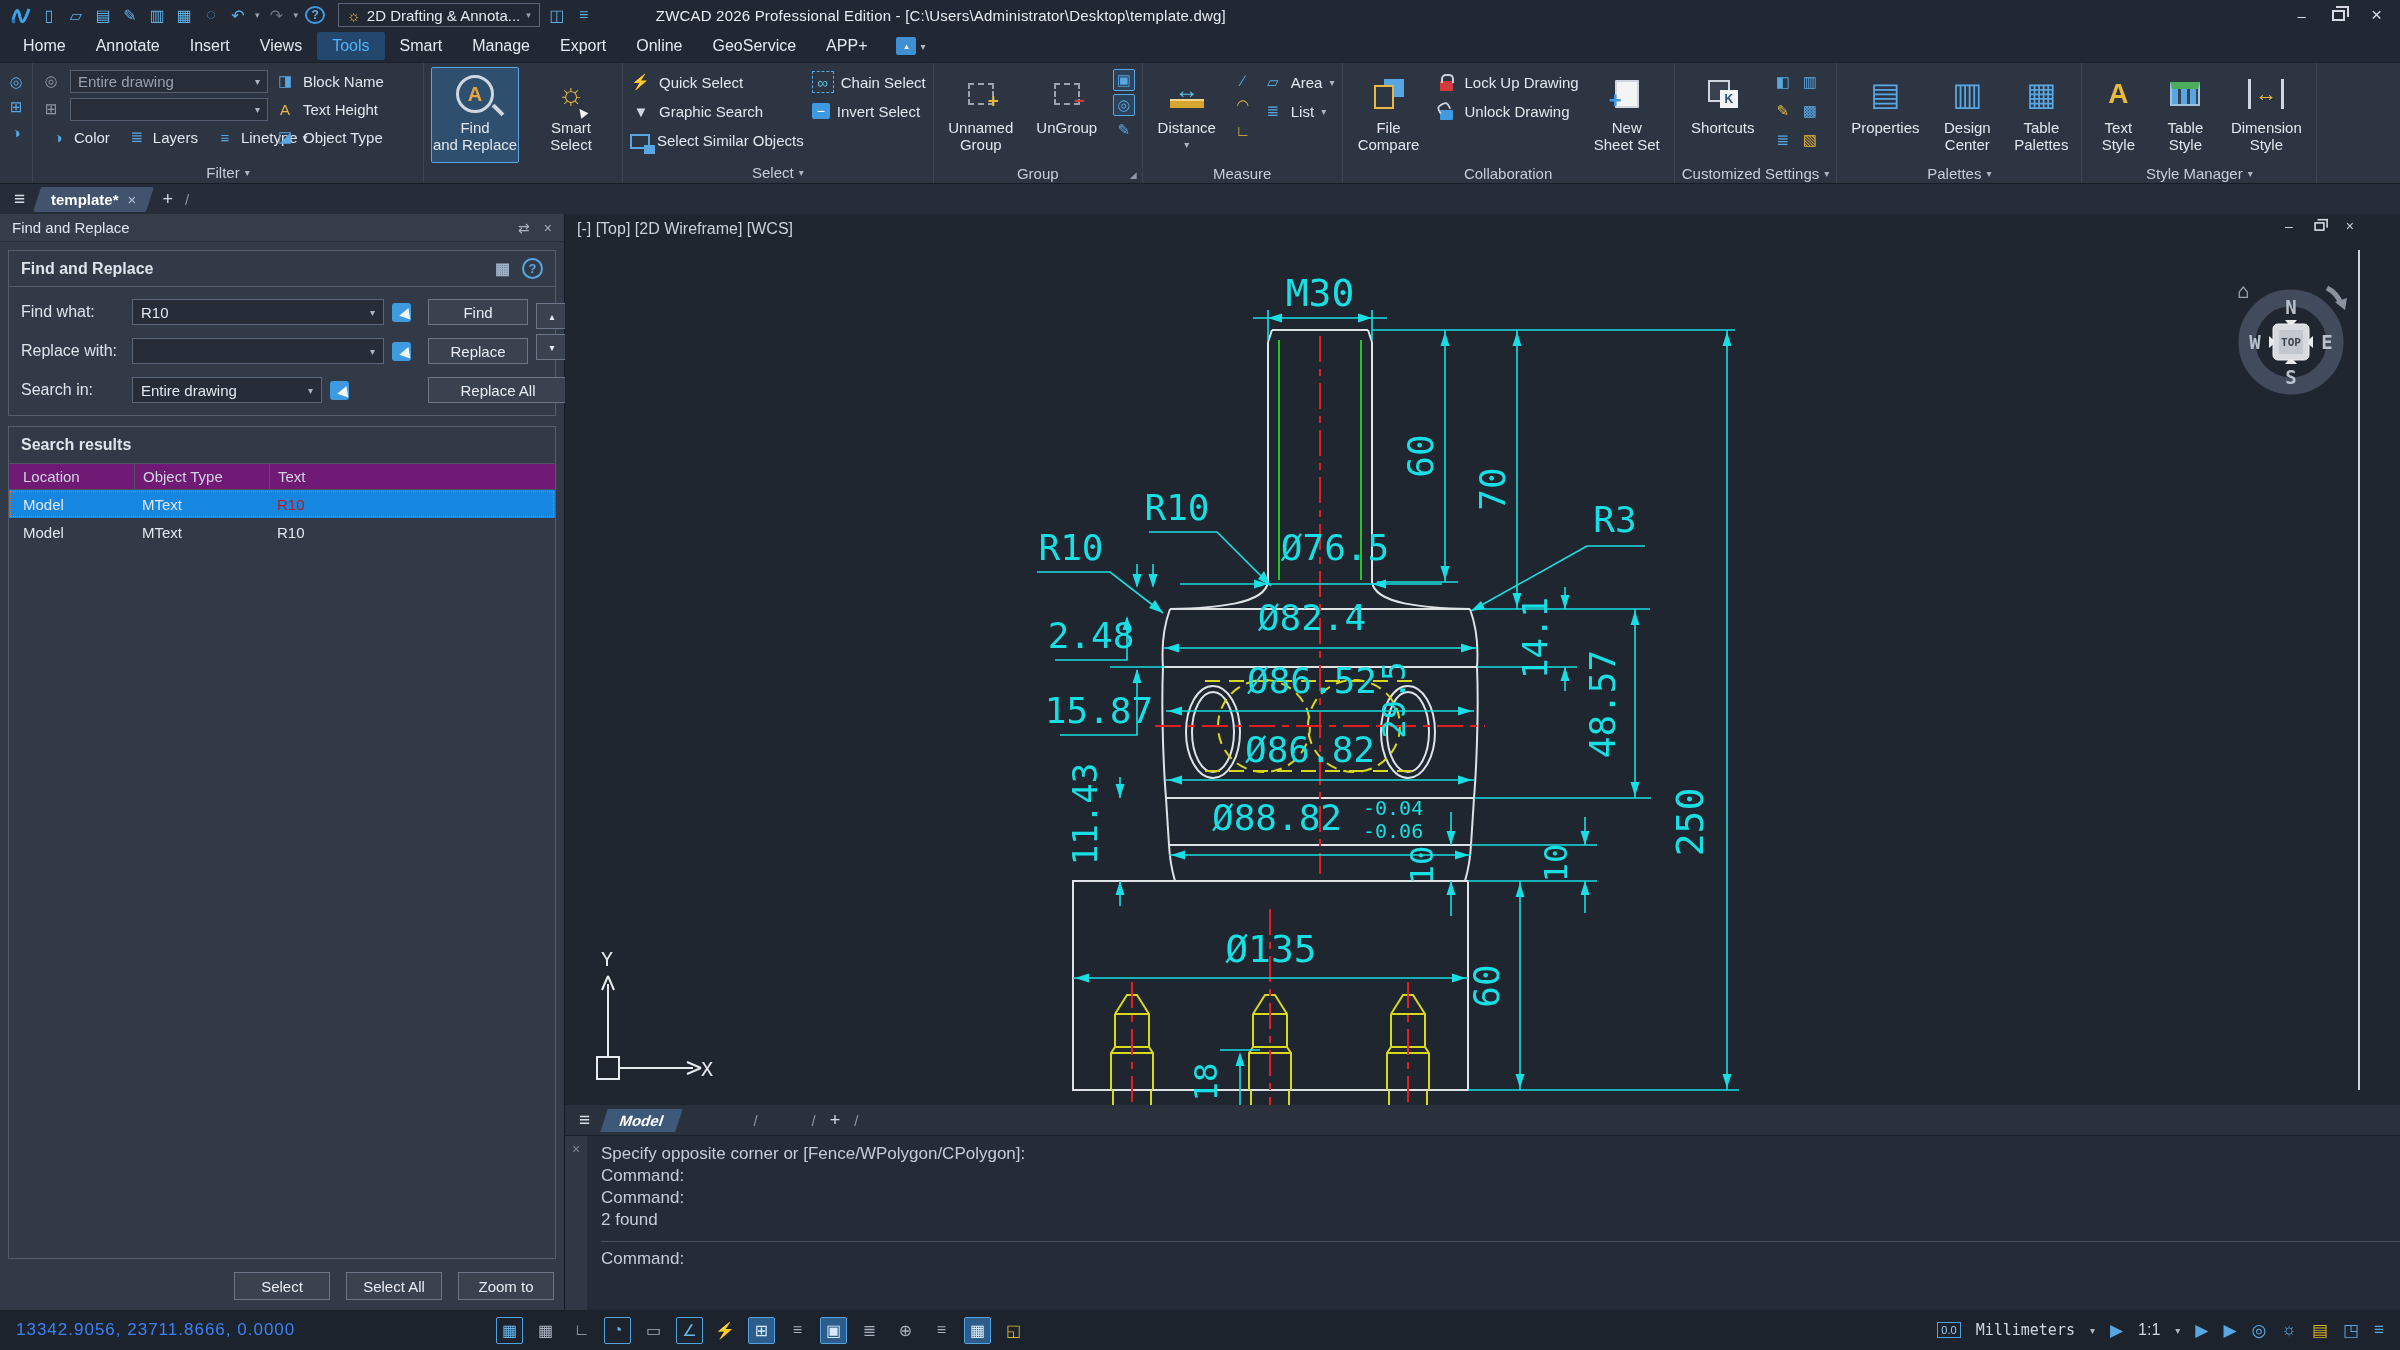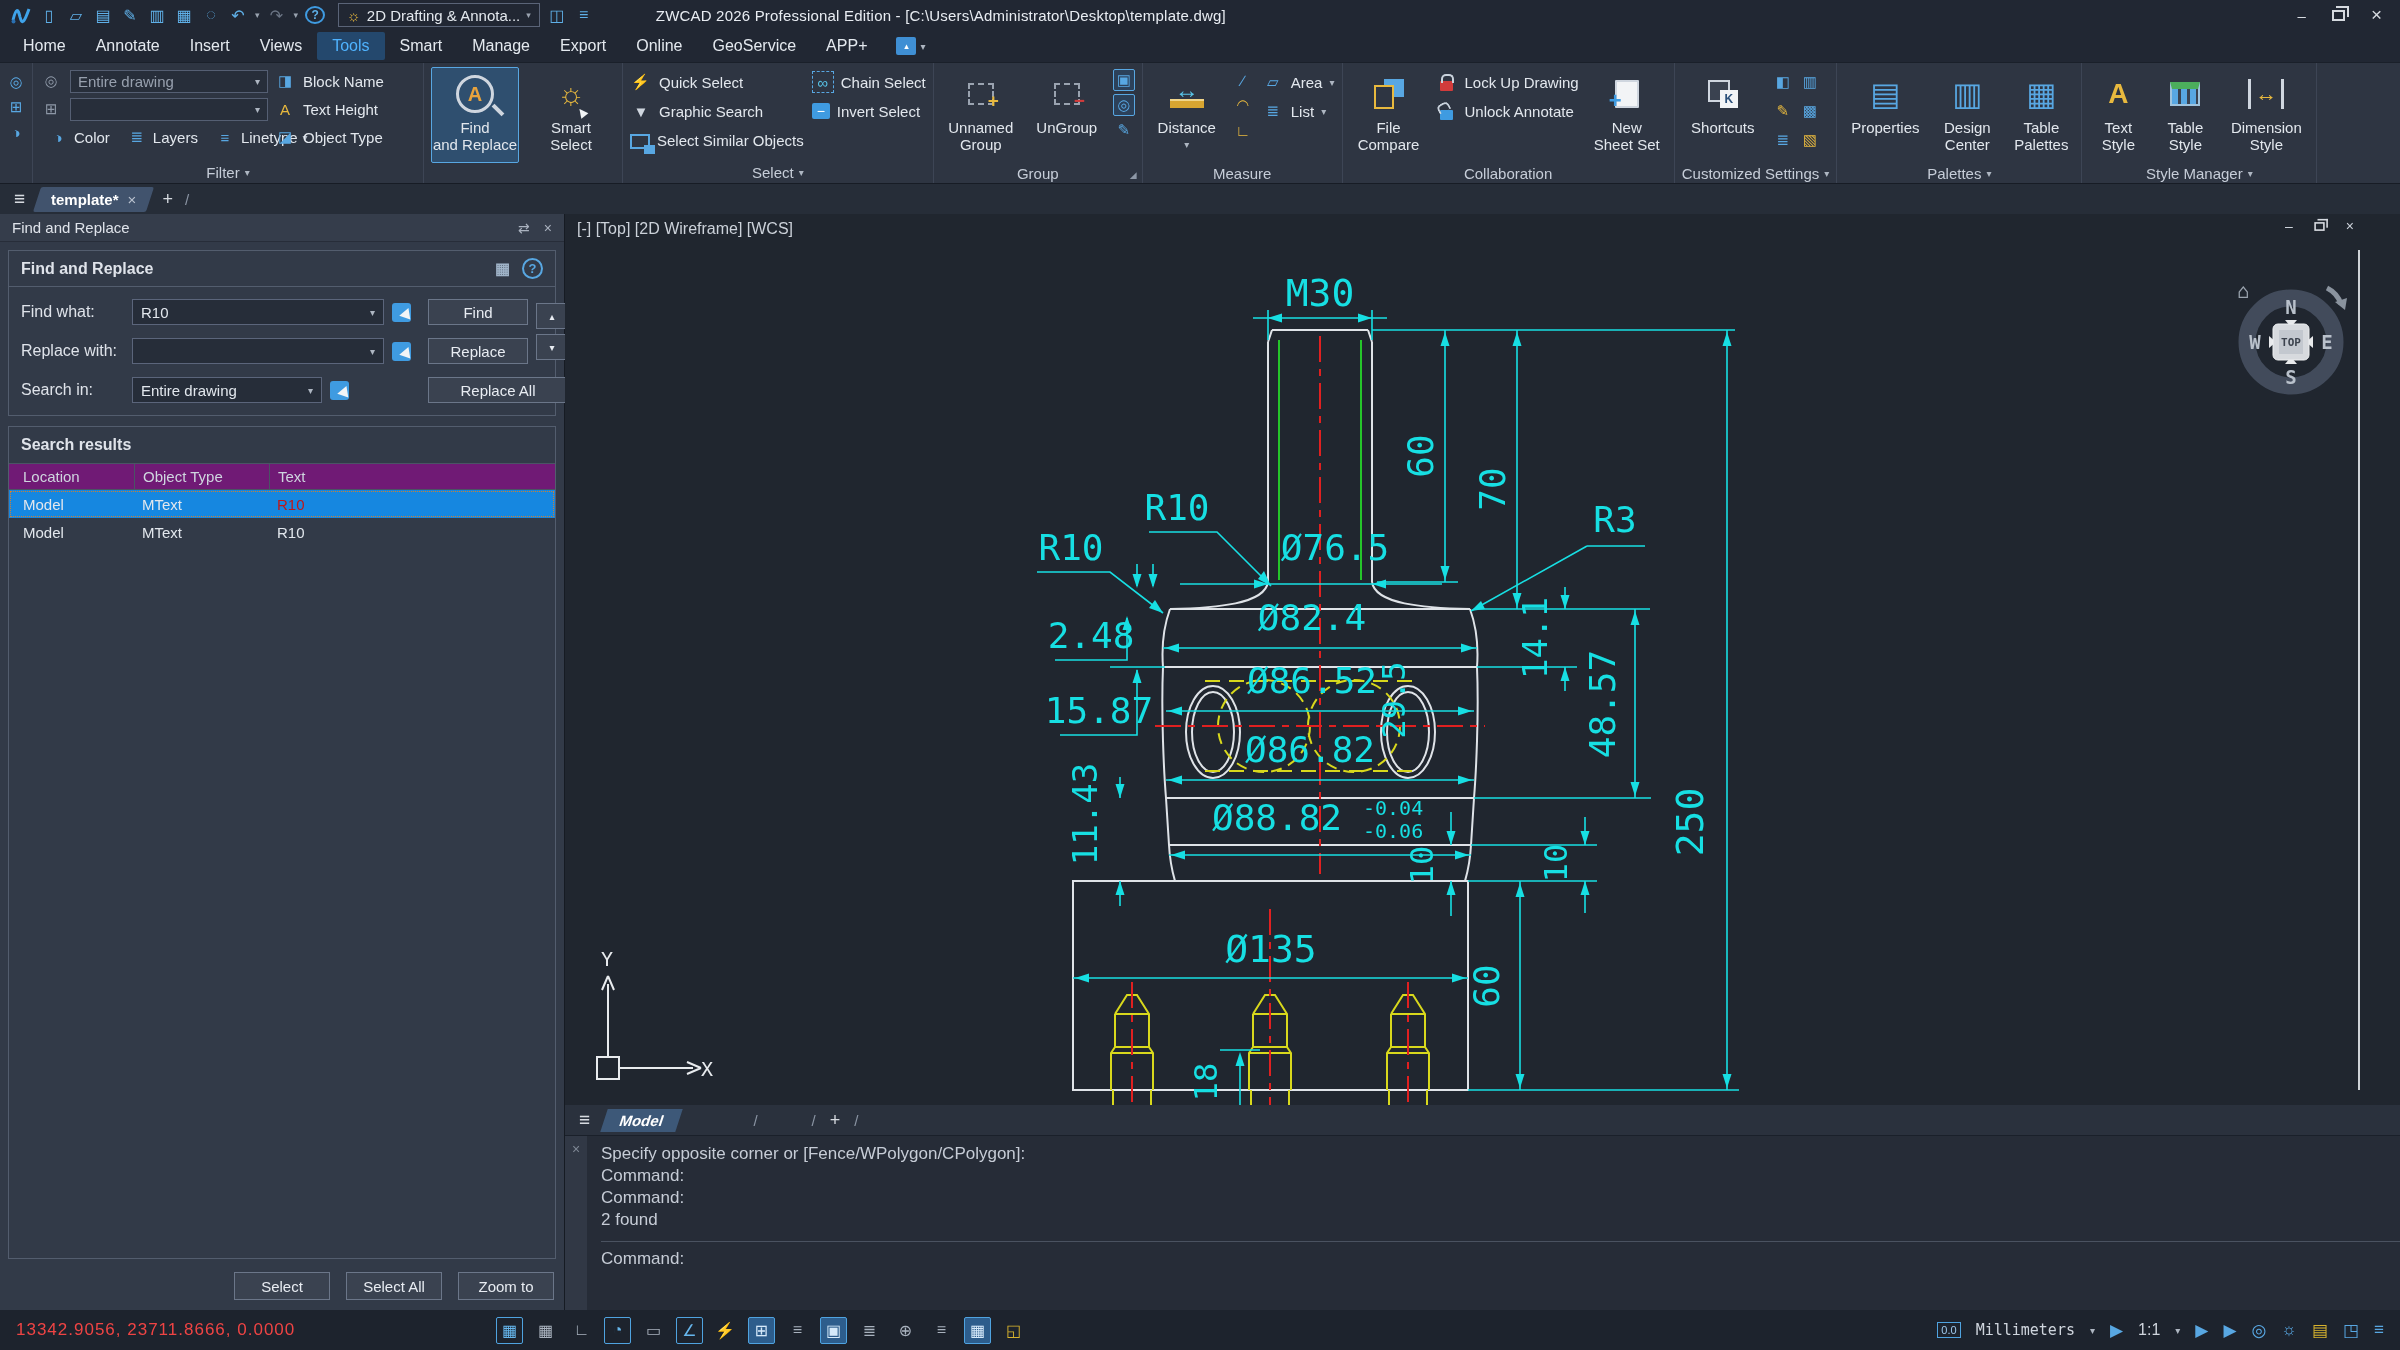--- a/index.html
+++ b/index.html
@@ -128,21 +128,21 @@
   
   .modelbar{height:30px;background:#2a313d;display:flex;align-items:center;gap:14px;padding-left:14px;font-size:15px}
   .mtab{background:#3d5878;transform:skewX(-18deg);padding:3px 16px}
   .mtab .in{transform:skewX(18deg);color:#fff;font-weight:bold}
   .cmd{height:175px;background:#262c37;display:flex;border-top:1px solid #1a202a}
   .gutter{width:22px;background:#313845;color:#7e8794;font-size:14px;text-align:center;padding-top:5px}
   .clines{flex:1;padding:7px 0 0 14px;font-family:"DejaVu Sans Mono",monospace;font-size:17px;color:#c6ccd6;line-height:22px}
   .chr{border:none;border-top:1px solid #4a5260;margin:10px 0 6px}
   
   .statusbar{height:40px;background:#1d232d;display:flex;align-items:center;padding:0 16px;font-size:16px;color:#bac1cb}
-  .coords{width:360px;font-size:17px;letter-spacing:1px;color:#ef4444}
+  .coords{width:360px;font-size:17px;letter-spacing:1px;color:#3b82f6}
   .sics{display:flex;gap:9px;margin-left:120px}
   .sic{width:27px;height:27px;display:flex;align-items:center;justify-content:center;font-size:16px;color:#a9b2be;border:1px solid transparent;border-radius:2px}
   .sic.on{border-color:#4fa3e0;color:#66b6ec}
   .sic.onf{border-color:#4fa3e0;background:#2d5d8c;color:#d5e9fa}
   .sic.ylw{color:#d8b32e}
   .sright{margin-left:auto;display:flex;align-items:center;gap:15px;color:#cfd5dd}
   .mmbox{border:1px solid #4fa3e0;color:#9fc9ec;font-size:11px;padding:1px 3px}
   .bglyph{color:#58a7e2;font-size:17px}
   .yglyph{color:#d8b32e;font-size:17px}
   
@@ -405,21 +405,21 @@
         <div class="srow">
             <span class="mico">
               <span class="i-lockbody lk"></span>
             </span>
             <span>Lock Up Drawing</span>
           </div>
         <div class="srow">
             <span class="mico">
               <span class="i-lockbody ulk"></span>
             </span>
-            <span>Unlock Annotate</span>
+            <span>Unlock Drawing</span>
           </div>
       </div>
       <div class="bigbtn" style="width:80px">
         <div class="bicon">
             <span class="i-page"></span>
           </div>
         <div class="blbl">
             <div>New</div>
             <div>Sheet Set</div>
           </div>

